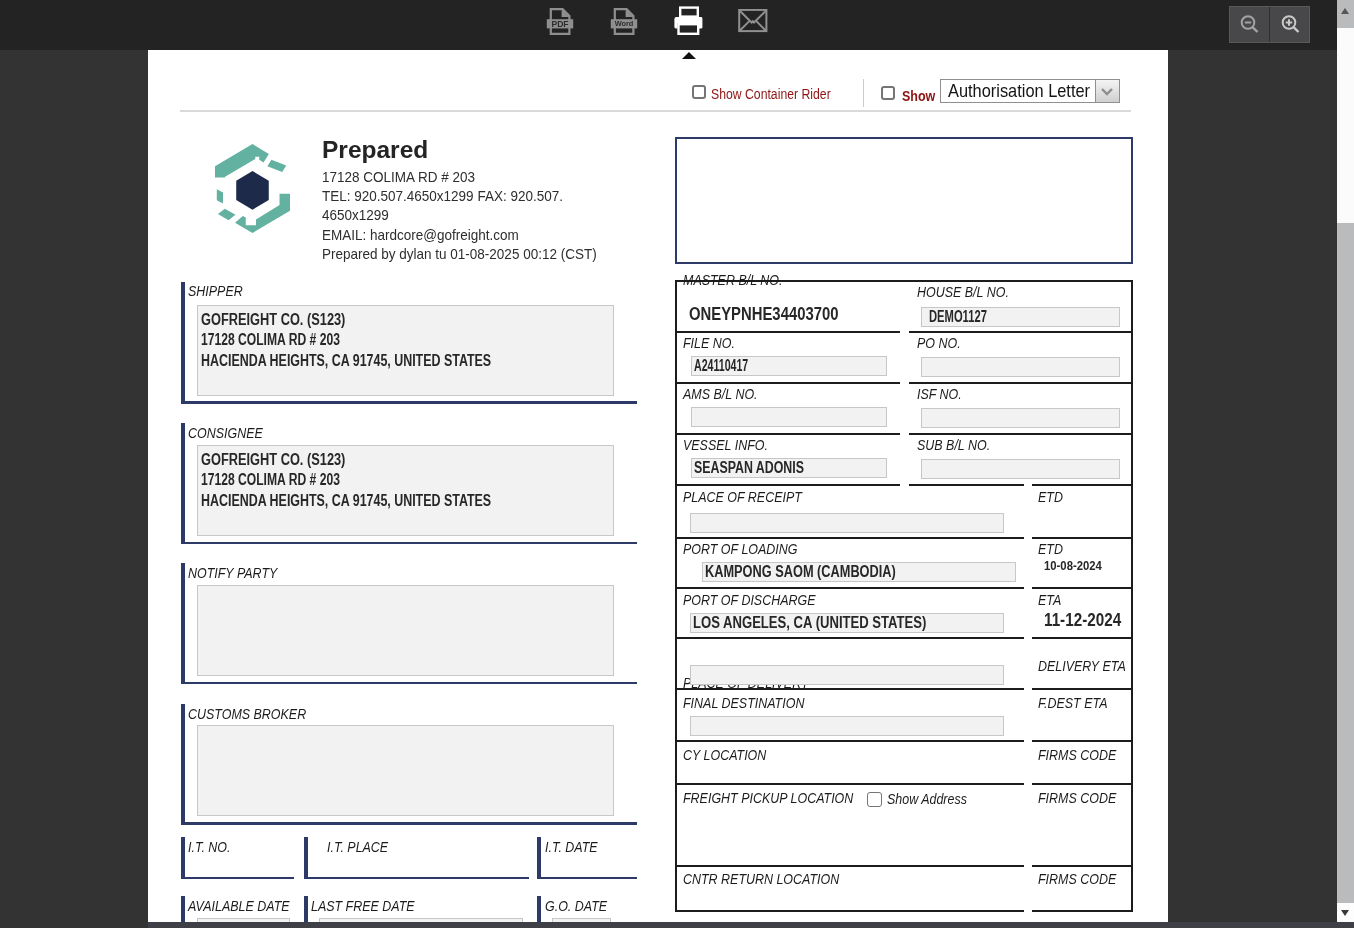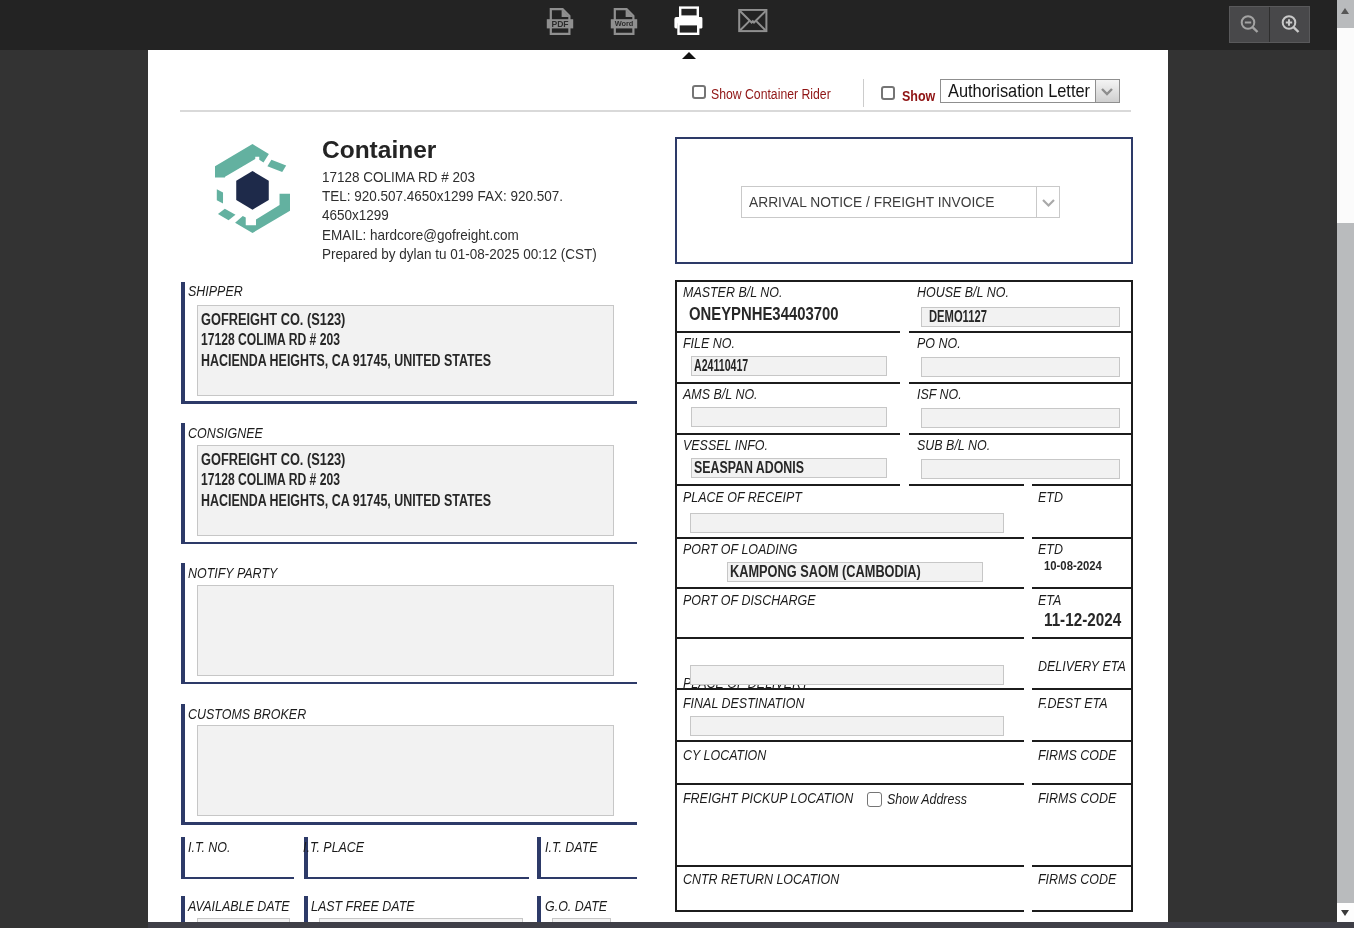--- a/index.html
+++ b/index.html
@@ -78,32 +78,24 @@
 <svg class="a" style="left:215px;top:144px" width="75" height="89" viewBox="7.5 7 71 82" preserveAspectRatio="none">
  <g fill="#63b1a0">
  <path d="M7.5 37.8 L7.5 27.5 L43 7 L58.5 16.2 L53.4 24 L49.4 21.6 L49.4 18.8 L45.6 18.8 L45.6 20.8 L17 37.2 L17 37.8 Z"></path>
  <path d="M60.9 21.6 L74.9 26.9 L71.1 32.9 L57.1 27.4 Z"></path>
  <path d="M9.2 48.8 L15.1 51.8 L15.1 61.9 L9.2 58.9 Z"></path>
  <path d="M16.8 66.6 L26.9 72.3 L20.3 77.2 L10.3 71.4 Z"></path>
  <path d="M26.5 79.5 L43 89 L78.5 68.5 L78.5 52.8 L68.6 52.8 L68.6 63.25 L46.3 76.6 L46.3 81.9 L36.6 81.9 L36.6 74.8 L33.8 73.4 Z"></path>
  </g>
  <path d="M43 31.9 L58.4 40.8 L58.4 58.6 L43 67.5 L27.6 58.6 L27.6 40.8 Z" fill="#1e2a4a"></path>
 </svg>
-<div class="a" style="left:322px;top:136px;font-weight:bold;font-size:24.5px;color:#242424">Container</div>
+<div class="a" style="left:322px;top:136px;font-weight:bold;font-size:24.5px;color:#242424">Prepared</div>
 <div class="a" style="left:322px;top:167px;font-size:15px;line-height:19.2px;color:#2e2e2e;white-space:nowrap;transform:scaleX(.9);transform-origin:0 0">17128 COLIMA RD # 203<br>TEL: 920.507.4650x1299 FAX: 920.507.<br>4650x1299<br>EMAIL: hardcore@gofreight.com<br>Prepared by dylan tu 01-08-2025 00:12 (CST)</div>
 
 <div class="a" style="left:675px;top:137px;width:458px;height:127px;border:2px solid #2d3a68"></div>
-<div class="a" style="left:741px;top:186px;width:319px;height:32px;background:#fff;border:1px solid #c9c9c9">
- <div class="a" style="left:7px;top:0;font-size:15px;line-height:30px;color:#3c3c3c;white-space:nowrap"><span class="n" style="--s:.918">ARRIVAL NOTICE / FREIGHT INVOICE</span></div>
- <div class="a" style="right:0;top:0;width:23px;height:30px;border-left:1px solid #c9c9c9">
-  <svg width="23" height="30" viewBox="0 0 23 30">
-          <path d="M6 13 L11.5 18.5 L17 13" fill="none" stroke="#a9a9a9" stroke-width="2.2"></path>
-        </svg>
- </div>
-</div>
 <div class="bar" style="left:180.5px;top:281.5px;height:122.0px"></div>
 <div class="l" style="left:187.5px;top:283.0px"><span class="n" style="--s:.89">SHIPPER</span></div>
 <div class="i" style="left:196.5px;top:304.5px;width:417.5px;height:91px">
       <div style="padding:4px 3.5px;font-weight:bold;font-size:16px;line-height:20.5px;color:#272727">
         <div><span class="n" style="--s:.80">GOFREIGHT CO. (S123)</span></div>
         <div><span class="n" style="--s:.757">17128 COLIMA RD # 203</span></div>
         <div><span class="n" style="--s:.777">HACIENDA HEIGHTS, CA 91745, UNITED STATES</span></div>
       </div>
     </div>
 <div class="nhl" style="left:180.5px;top:401.0px;width:456.5px"></div>
@@ -122,21 +114,21 @@
 <div class="i" style="left:196.5px;top:584.5px;width:417.5px;height:91px"></div>
 <div class="nhl" style="left:180.5px;top:681.5px;width:456.5px"></div>
 <div class="bar" style="left:180.5px;top:704.0px;height:120.5px"></div>
 <div class="l" style="left:187.5px;top:705.5px"><span class="n" style="--s:.89">CUSTOMS BROKER</span></div>
 <div class="i" style="left:196.5px;top:725.0px;width:417.5px;height:91px"></div>
 <div class="nhl" style="left:180.5px;top:822.0px;width:456.5px"></div>
 <div class="bar" style="left:180.5px;top:836.5px;height:42.5px"></div>
 <div class="l" style="left:188.0px;top:839px"><span class="n" style="--s:.89">I.T. NO.</span></div>
 <div class="nhl" style="left:180.5px;top:876.5px;width:113px"></div>
 <div class="bar" style="left:303.5px;top:836.5px;height:42.5px"></div>
-<div class="l" style="left:303px;top:839px"><span class="n" style="--s:.89">I.T. PLACE</span></div>
+<div class="l" style="left:327px;top:839px"><span class="n" style="--s:.89">I.T. PLACE</span></div>
 <div class="nhl" style="left:303.5px;top:876.5px;width:225px"></div>
 <div class="bar" style="left:537.0px;top:836.5px;height:42.5px"></div>
 <div class="l" style="left:544.5px;top:839px"><span class="n" style="--s:.89">I.T. DATE</span></div>
 <div class="nhl" style="left:537.0px;top:876.5px;width:100px"></div>
 <div class="bar" style="left:180.5px;top:895.5px;height:27px"></div>
 <div class="l" style="left:188.0px;top:898px"><span class="n" style="--s:.89">AVAILABLE DATE</span></div>
 <div class="bar" style="left:303.5px;top:895.5px;height:27px"></div>
 <div class="l" style="left:311.0px;top:898px"><span class="n" style="--s:.89">LAST FREE DATE</span></div>
 <div class="bar" style="left:537.0px;top:895.5px;height:27px"></div>
 <div class="l" style="left:544.5px;top:898px"><span class="n" style="--s:.89">G.O. DATE</span></div>
@@ -148,21 +140,21 @@
 <div class="hl" style="left:908.5px;top:330.5px;width:224.5px"></div>
 <div class="hl" style="left:675px;top:382px;width:225px"></div>
 <div class="hl" style="left:908.5px;top:382px;width:224.5px"></div>
 <div class="hl" style="left:675px;top:432.5px;width:225px"></div>
 <div class="hl" style="left:908.5px;top:432.5px;width:224.5px"></div>
 <div class="hl" style="left:675px;top:484px;width:225px"></div>
 <div class="hl" style="left:909px;top:484px;width:114.5px"></div>
 <div class="hl" style="left:1032px;top:484px;width:101px"></div>
 <div class="vl" style="left:675px;top:280px;height:632px"></div>
 <div class="vl" style="left:1131px;top:280px;height:632px"></div>
-<div class="l" style="left:683px;top:284px"><span class="n" style="--s:.89">MASTER B/L NO.</span></div>
+<div class="l" style="left:683px;top:272px"><span class="n" style="--s:.89">MASTER B/L NO.</span></div>
 <div class="l" style="left:916.5px;top:284px"><span class="n" style="--s:.89">HOUSE B/L NO.</span></div>
 <div class="l" style="left:683px;top:335px"><span class="n" style="--s:.89">FILE NO.</span></div>
 <div class="l" style="left:916.5px;top:335px"><span class="n" style="--s:.89">PO NO.</span></div>
 <div class="l" style="left:683px;top:386px"><span class="n" style="--s:.89">AMS B/L NO.</span></div>
 <div class="l" style="left:916.5px;top:386px"><span class="n" style="--s:.89">ISF NO.</span></div>
 <div class="l" style="left:683px;top:437px"><span class="n" style="--s:.89">VESSEL INFO.</span></div>
 <div class="l" style="left:916.5px;top:437px"><span class="n" style="--s:.89">SUB B/L NO.</span></div>
 <div class="v" style="left:689px;top:303px;font-size:18.5px"><span class="n" style="--s:.803">ONEYPNHE34403700</span></div>
 <div class="i" style="left:921px;top:306.5px;width:199px;height:20px">
       <div class="iv" style="padding-left:7px;"><span class="n" style="--s:.70">DEMO1127</span></div>
@@ -203,22 +195,25 @@
 <div class="l" style="left:1037.5px;top:658px"><span class="n" style="--s:.89">DELIVERY ETA</span></div>
 <div class="l" style="left:683px;top:695px"><span class="n" style="--s:.89">FINAL DESTINATION</span></div>
 <div class="l" style="left:1037.5px;top:695px"><span class="n" style="--s:.89">F.DEST ETA</span></div>
 <div class="l" style="left:683px;top:746.5px"><span class="n" style="--s:.89">CY LOCATION</span></div>
 <div class="l" style="left:1037.5px;top:746.5px"><span class="n" style="--s:.89">FIRMS CODE</span></div>
 <div class="l" style="left:683px;top:790px"><span class="n" style="--s:.89">FREIGHT PICKUP LOCATION</span></div>
 <div class="l" style="left:1037.5px;top:790px"><span class="n" style="--s:.89">FIRMS CODE</span></div>
 <div class="l" style="left:683px;top:870.5px"><span class="n" style="--s:.89">CNTR RETURN LOCATION</span></div>
 <div class="l" style="left:1037.5px;top:870.5px"><span class="n" style="--s:.89">FIRMS CODE</span></div>
 <div class="i" style="left:689.5px;top:512.5px;width:314px;height:20px"></div>
-<div class="i" style="left:727px;top:562px;width:256px;height:20px">
+<div class="i" style="left:702px;top:562px;width:314px;height:20px">
       <div class="iv"><span class="n" style="--s:.798">KAMPONG SAOM (CAMBODIA)</span></div>
+    </div>
+<div class="i" style="left:689.5px;top:613px;width:314px;height:20px">
+      <div class="iv"><span class="n" style="--s:.818">LOS ANGELES, CA (UNITED STATES)</span></div>
     </div>
 <div class="i" style="left:689.5px;top:664.5px;width:314px;height:20px"></div>
 <div class="i" style="left:689.5px;top:715.5px;width:314px;height:20px"></div>
 <div class="v" style="left:1043.5px;top:558px;font-size:13px"><span class="n" style="--s:.871">10-08-2024</span></div>
 <div class="v" style="left:1043.5px;top:610px;font-size:17.5px"><span class="n" style="--s:.871">11-12-2024</span></div>
 <div class="cb" style="left:866.5px;top:791.5px;width:15px;height:15px;border-width:1.5px"></div>
 <div class="l" style="left:886.5px;top:791px"><span class="n" style="--s:.89">Show Address</span></div>
 
 <div class="a" style="left:1337px;top:0;width:17px;height:922px;background:#b9bbbd"></div>
 <div class="a" style="left:1341px;top:8px;width:0;height:0;border-left:4.5px solid transparent;border-right:4.5px solid transparent;border-bottom:6px solid #565656"></div>

